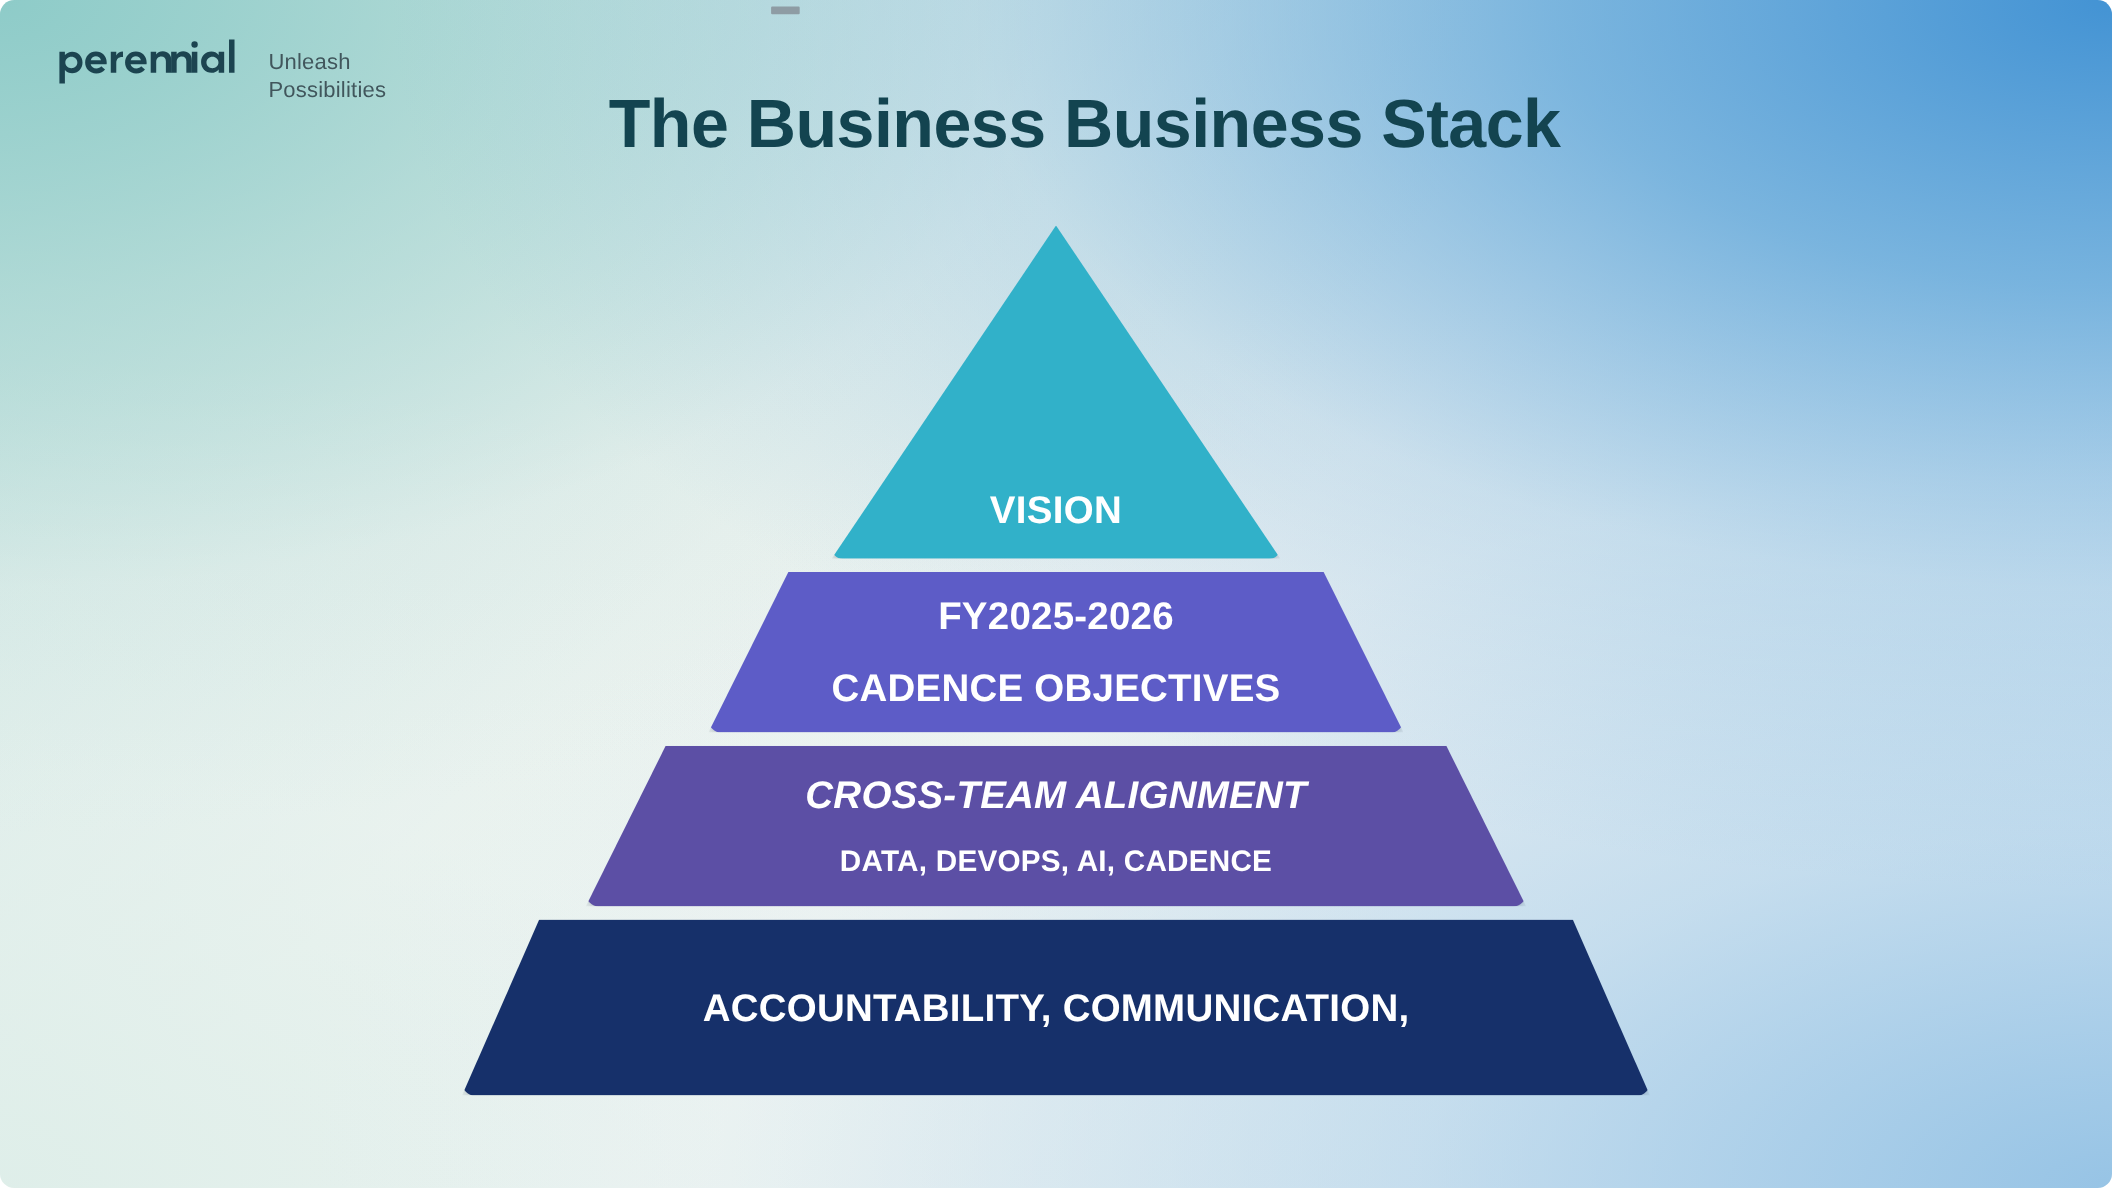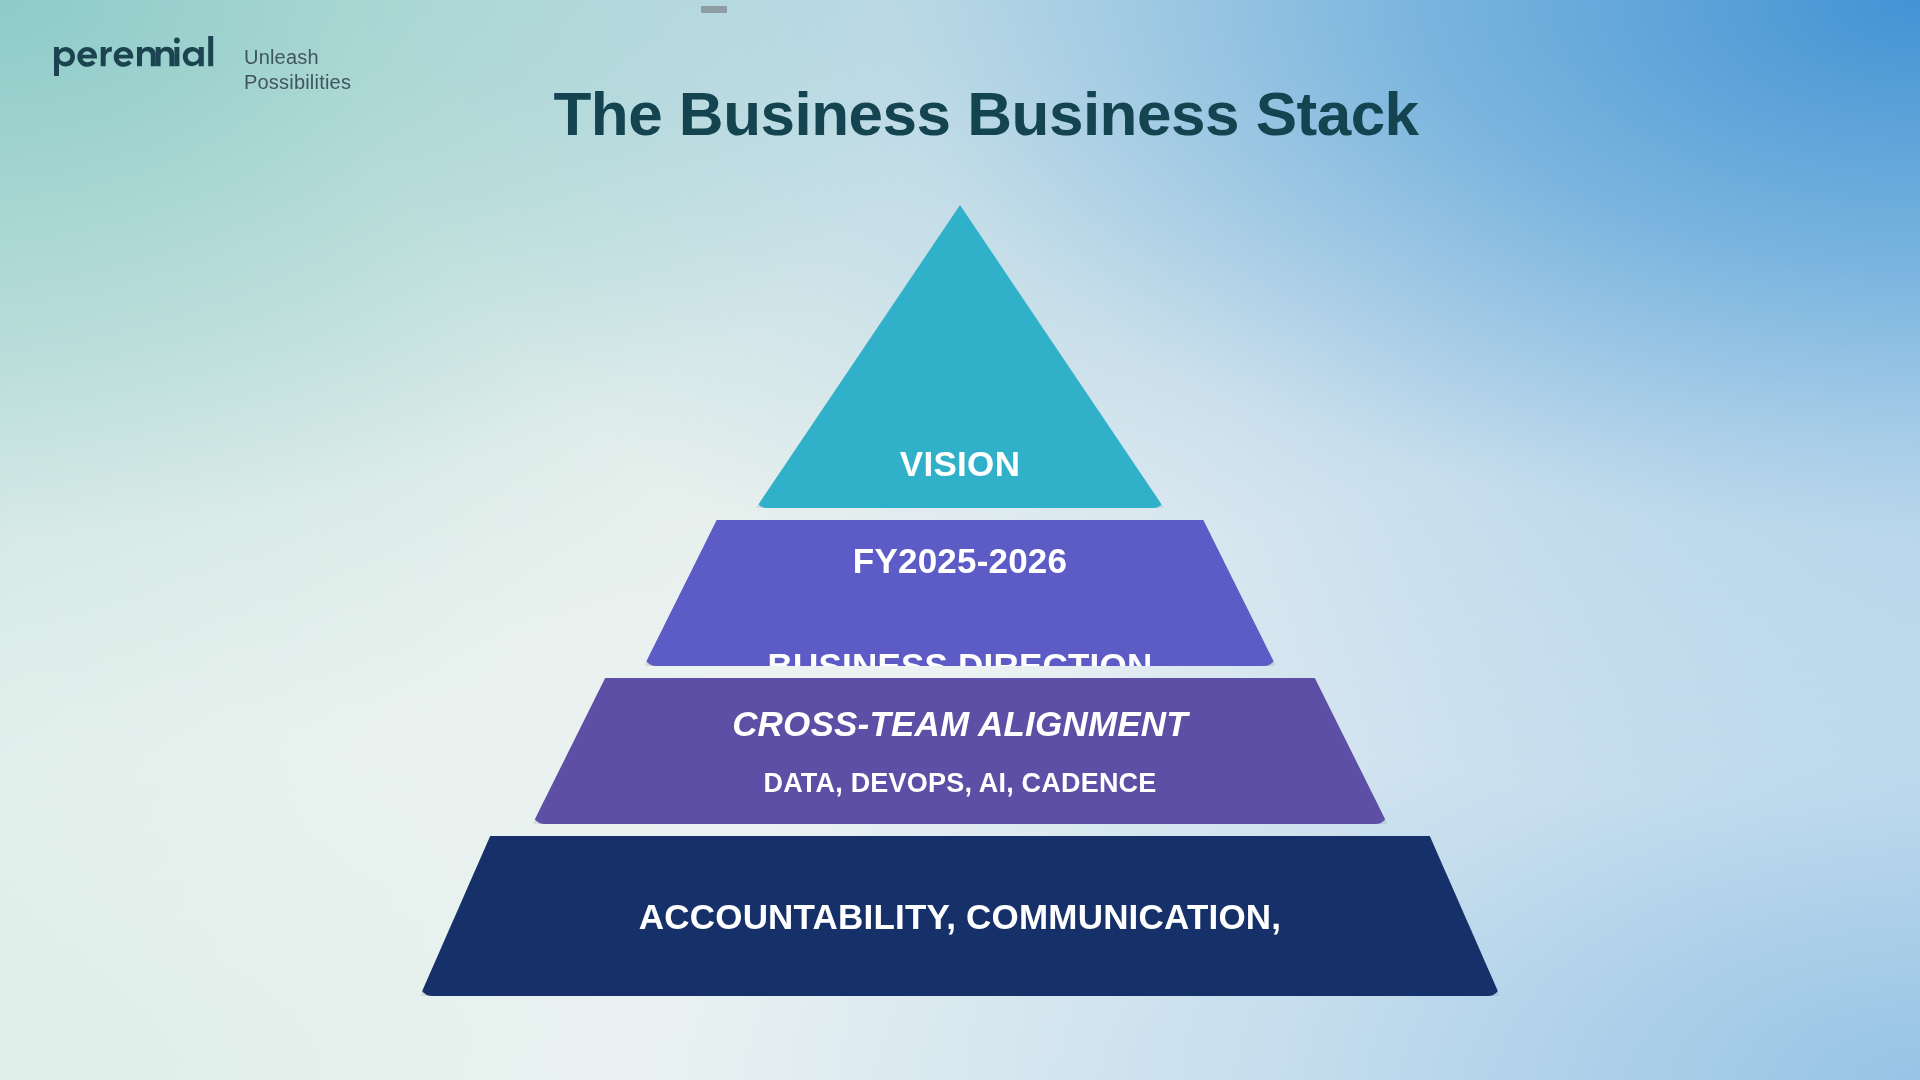--- a/index.html
+++ b/index.html
@@ -17,20 +17,21 @@
     position: relative;
     width: 1920px;
     height: 1080px;
     overflow: hidden;
     background:
       radial-gradient(120% 110% at 100% 0%,   rgba(58,142,210,0.95) 0%, rgba(74,155,214,0.70) 22%, rgba(120,180,222,0.30) 45%, rgba(255,255,255,0) 68%),
       radial-gradient(95% 95% at 0% 0%,       rgba(141,203,200,0.98) 0%, rgba(160,211,207,0.62) 26%, rgba(205,229,226,0.22) 52%, rgba(255,255,255,0) 74%),
       radial-gradient(110% 100% at 100% 100%, rgba(146,193,228,0.92) 0%, rgba(176,210,234,0.55) 30%, rgba(226,238,246,0.18) 60%, rgba(255,255,255,0) 80%),
       radial-gradient(105% 100% at 0% 100%,   rgba(222,238,233,0.95) 0%, rgba(233,243,239,0.55) 35%, rgba(255,255,255,0) 70%),
       linear-gradient(135deg, #bcdedb 0%, #e9f1ee 38%, #f0f3f2 55%, #cfe3f2 100%);
+    border-radius: 13px;
   }
 
   
   #logo-block {
     position: absolute;
     left: 52px;
     top: 34px;
     display: flex;
     align-items: flex-start;
     gap: 16px;
@@ -141,21 +142,20 @@
     font-size: 35px;
     line-height: 45px;
     font-weight: 600;
     letter-spacing: 0.3px;
   }
   .l2-text {
     font-size: 35px;
     line-height: 45px;
     font-weight: 700;
     letter-spacing: 0.2px;
-    margin-top: 40px;
   }
   .l3-head {
     font-size: 35px;
     line-height: 43px;
     font-weight: 700;
     letter-spacing: 0.2px;
     font-style: italic;
   }
   .l3-sub {
     font-size: 27px;
@@ -210,21 +210,21 @@
   <div id="slide-title">The Business Business Stack</div>
 
   <div id="pyramid">
 
     <div class="tier tier-l1">
       <span class="tier-line l1-text">VISION</span>
     </div>
 
     <div class="tier tier-l2">
       <span class="tier-line l2-text">FY2025-2026</span>
-      <span class="tier-line l2-text">BUSINESS DIRECTION</span>
+      <span class="tier-line l2-text">CADENCE OBJECTIVES</span>
     </div>
 
     <div class="tier tier-l3">
       <span class="tier-line l3-head">CROSS-TEAM ALIGNMENT</span>
       <span class="tier-line l3-sub">DATA, DEVOPS, AI, CADENCE</span>
     </div>
 
     <div class="tier tier-l4">
       <span class="tier-line l4-text">ACCOUNTABILITY, COMMUNICATION,</span>
     </div>

